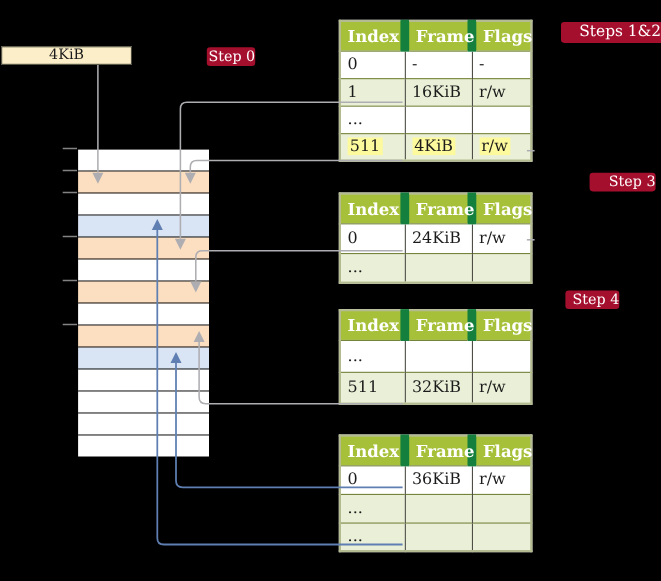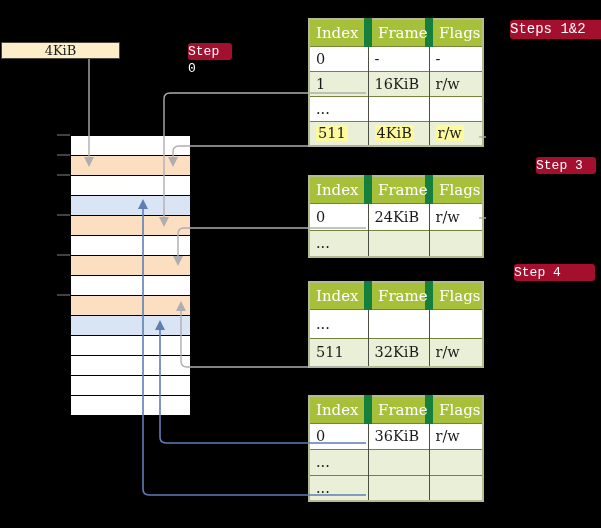--- a/index.html
+++ b/index.html
@@ -4,36 +4,36 @@
 <style>
   html,body{margin:0;padding:0;background:#000;}
   #canvas{position:relative;width:601px;height:528px;background:#000;overflow:hidden;
           font-family:"DejaVu Serif", serif;}
   
   .pagebox{position:absolute;left:1px;top:42px;width:117px;height:15px;
            background:var(--cream);border:1px solid #4a4a3c;
            color:var(--text);font-size:13px;text-align:center;line-height:15px;}
   
   .badge{position:absolute;background:var(--badge_bg);color:var(--badge_text);
-         font-size:13px;text-align:left;border-radius:3px;height:17px;line-height:17px;font-family:Liberation Mono, monospace;}
+         font-size:13px;text-align:right;border-radius:3px;height:17px;line-height:17px;}
   .badge.b0{left:188px;top:43px;width:44px;}
   .badge.b12{left:510px;top:20px;width:91px;height:19px;line-height:19px;font-size:14px;border-radius:3px 0 0 3px;}
   .badge.b3{left:536px;top:157px;width:60px;}
-  .badge.b4{left:514px;top:264px;width:81px;}
+  .badge.b4{left:514px;top:264px;width:49px;}
   
   .memcol{position:absolute;left:70px;top:135px;width:119px;border:1px solid #000;}
   .memrow{height:19px;border-bottom:1px solid #000;}
   .memrow:last-child{border-bottom:none;}
   .memrow.white{background:var(--row_white);}
   .memrow.peach{background:var(--peach);}
   .memrow.blue{background:var(--blue);}
   
   table{position:absolute;left:308px;border-collapse:collapse;table-layout:fixed;width:174px;
         border:2px solid var(--table_outer_border);background:var(--row_white);}
-  th{background:var(--header_bg);color:var(--header_text);font-weight:normal;font-size:15px;
+  th{background:var(--header_bg);color:var(--header_text);font-weight:bold;font-size:15px;
      text-align:left;padding:0 0 0 6px;height:27px;box-sizing:border-box;}
   th:not(:first-child){border-left:8px solid #15803d;}
   td{font-size:14.5px;color:var(--text);padding:0 0 0 6px;box-sizing:border-box;
      border-top:1px solid var(--table_grid);border-left:1px solid #4e4e46;}
   td:first-child{border-left:none;}
   tr.alt td{background:var(--row_alt);}
   .t1{top:18px;}  .t1 td{height:25px;}
   .t2{top:175px;} .t2 td{height:27px;}
   .t3{top:281px;} .t3 td{height:29px;}
   .t4{top:395px;} .t4 td{height:26px;}

